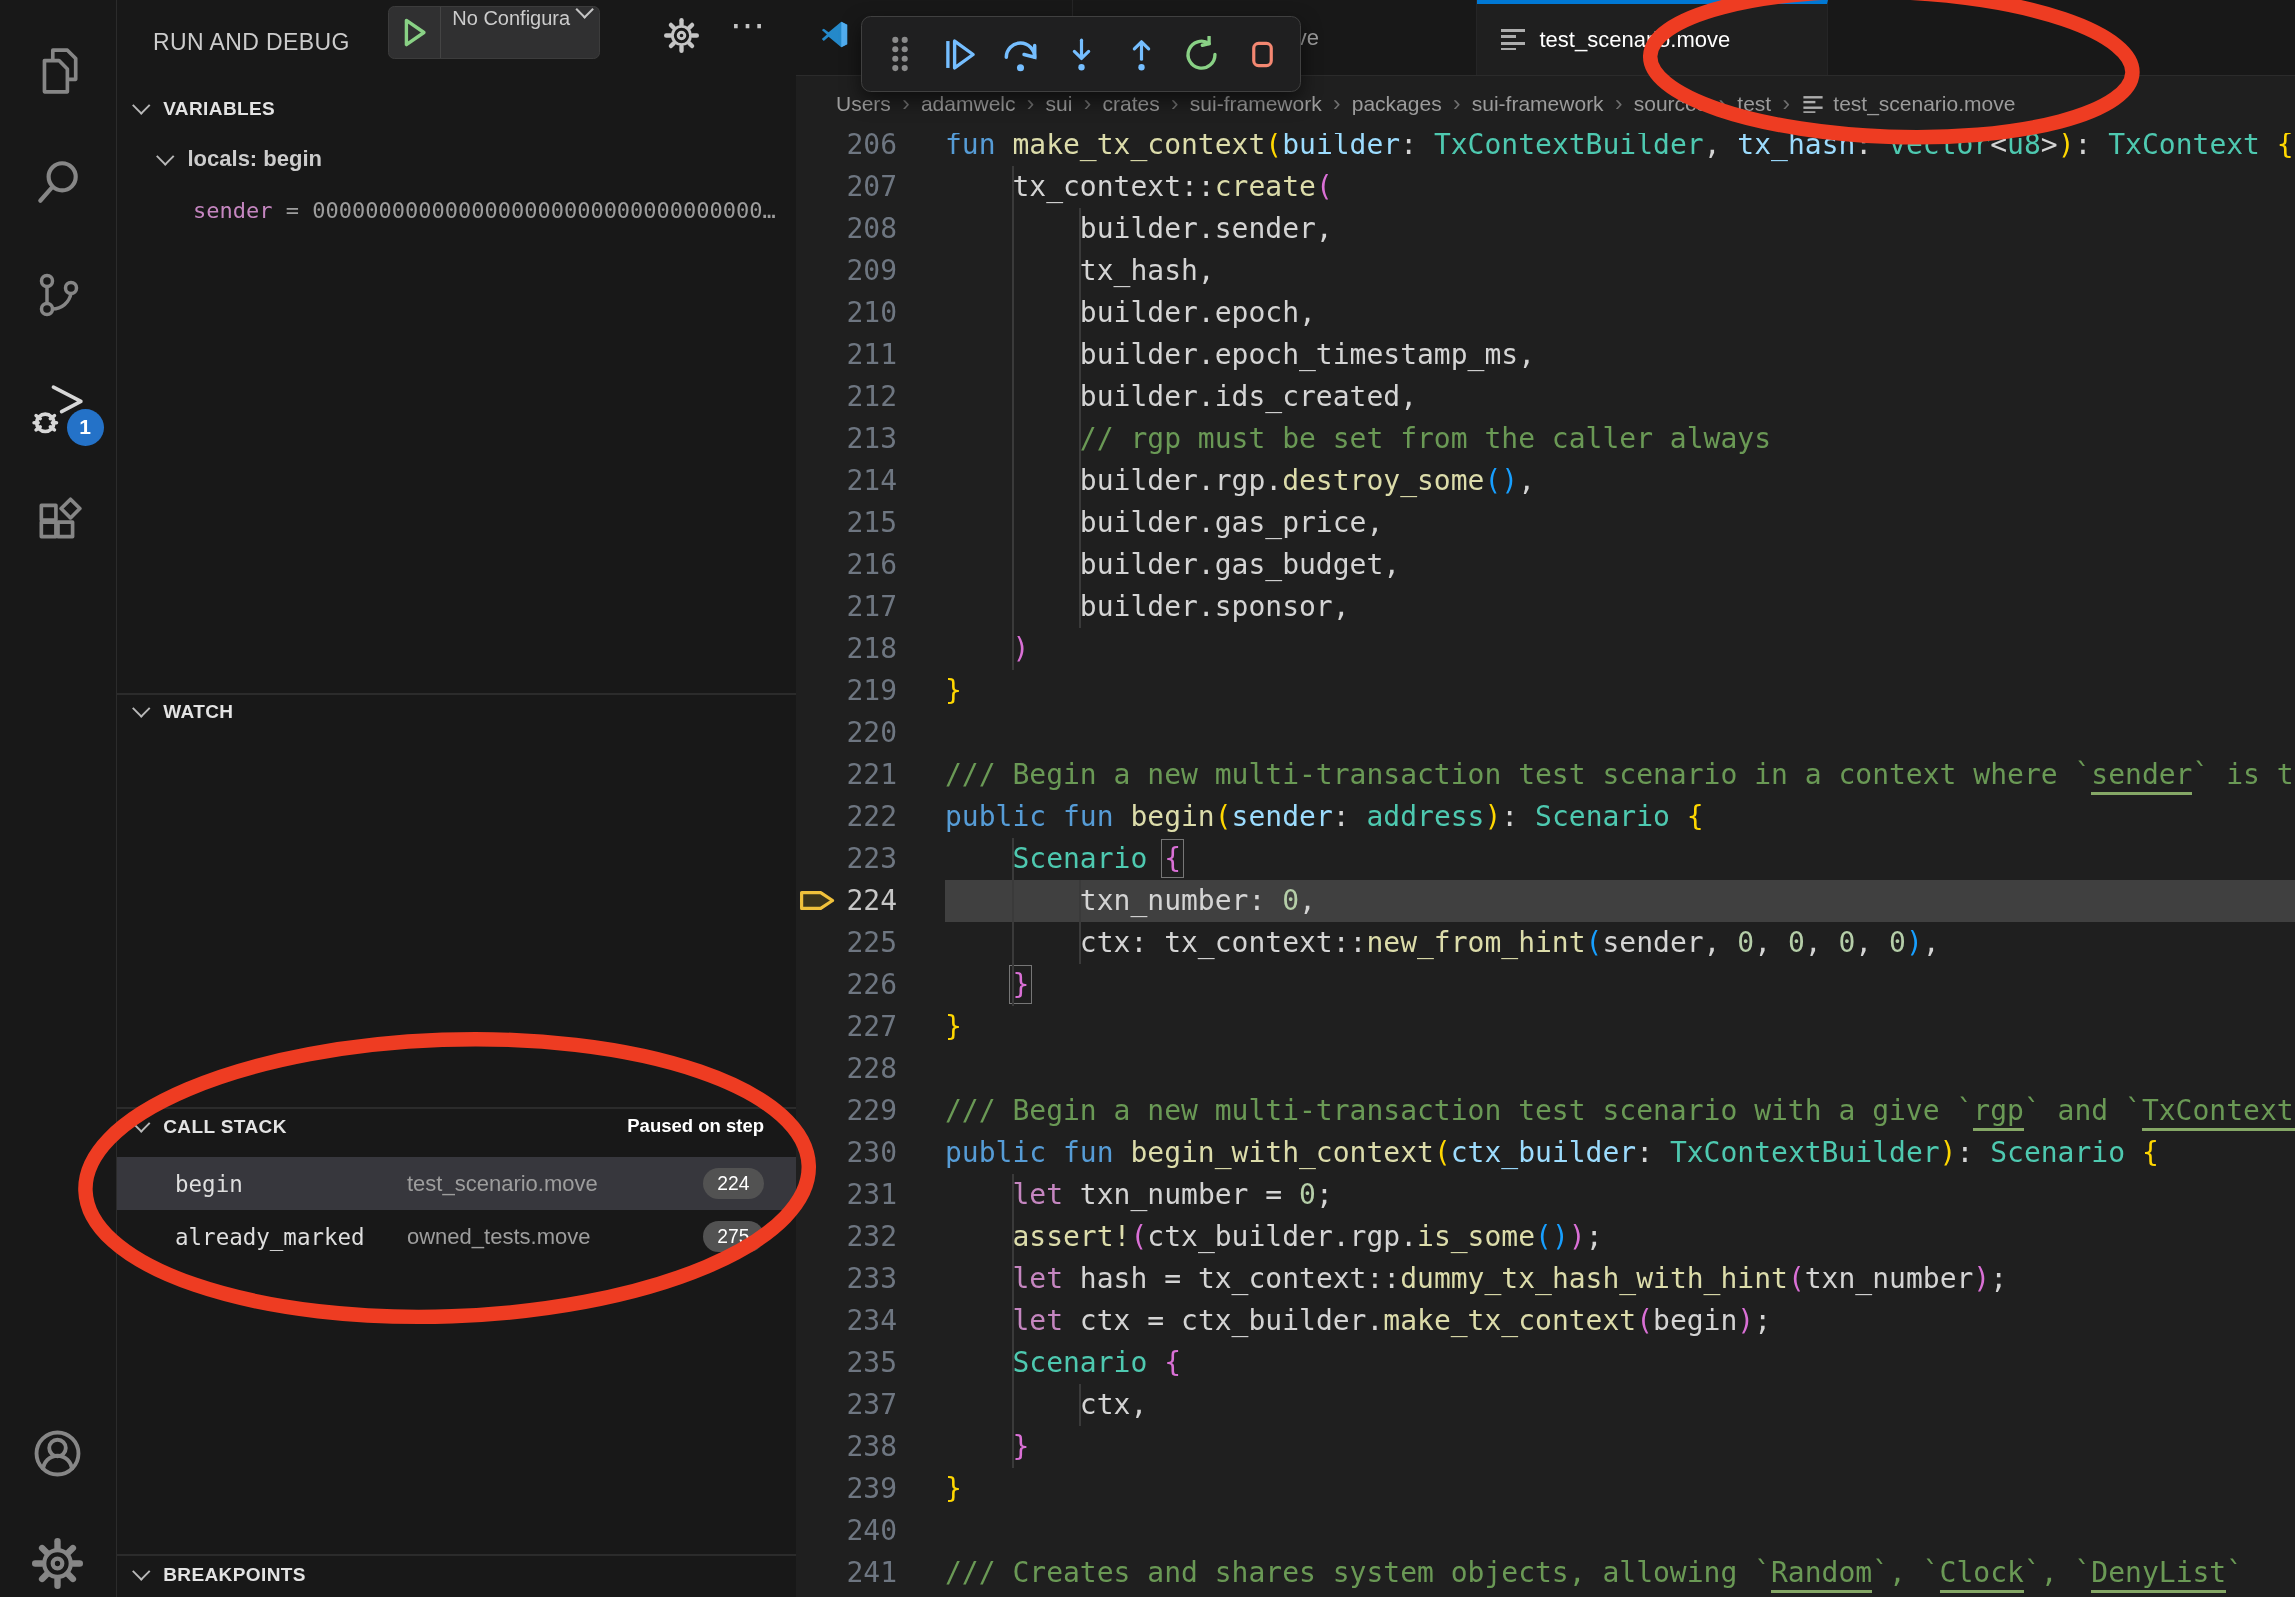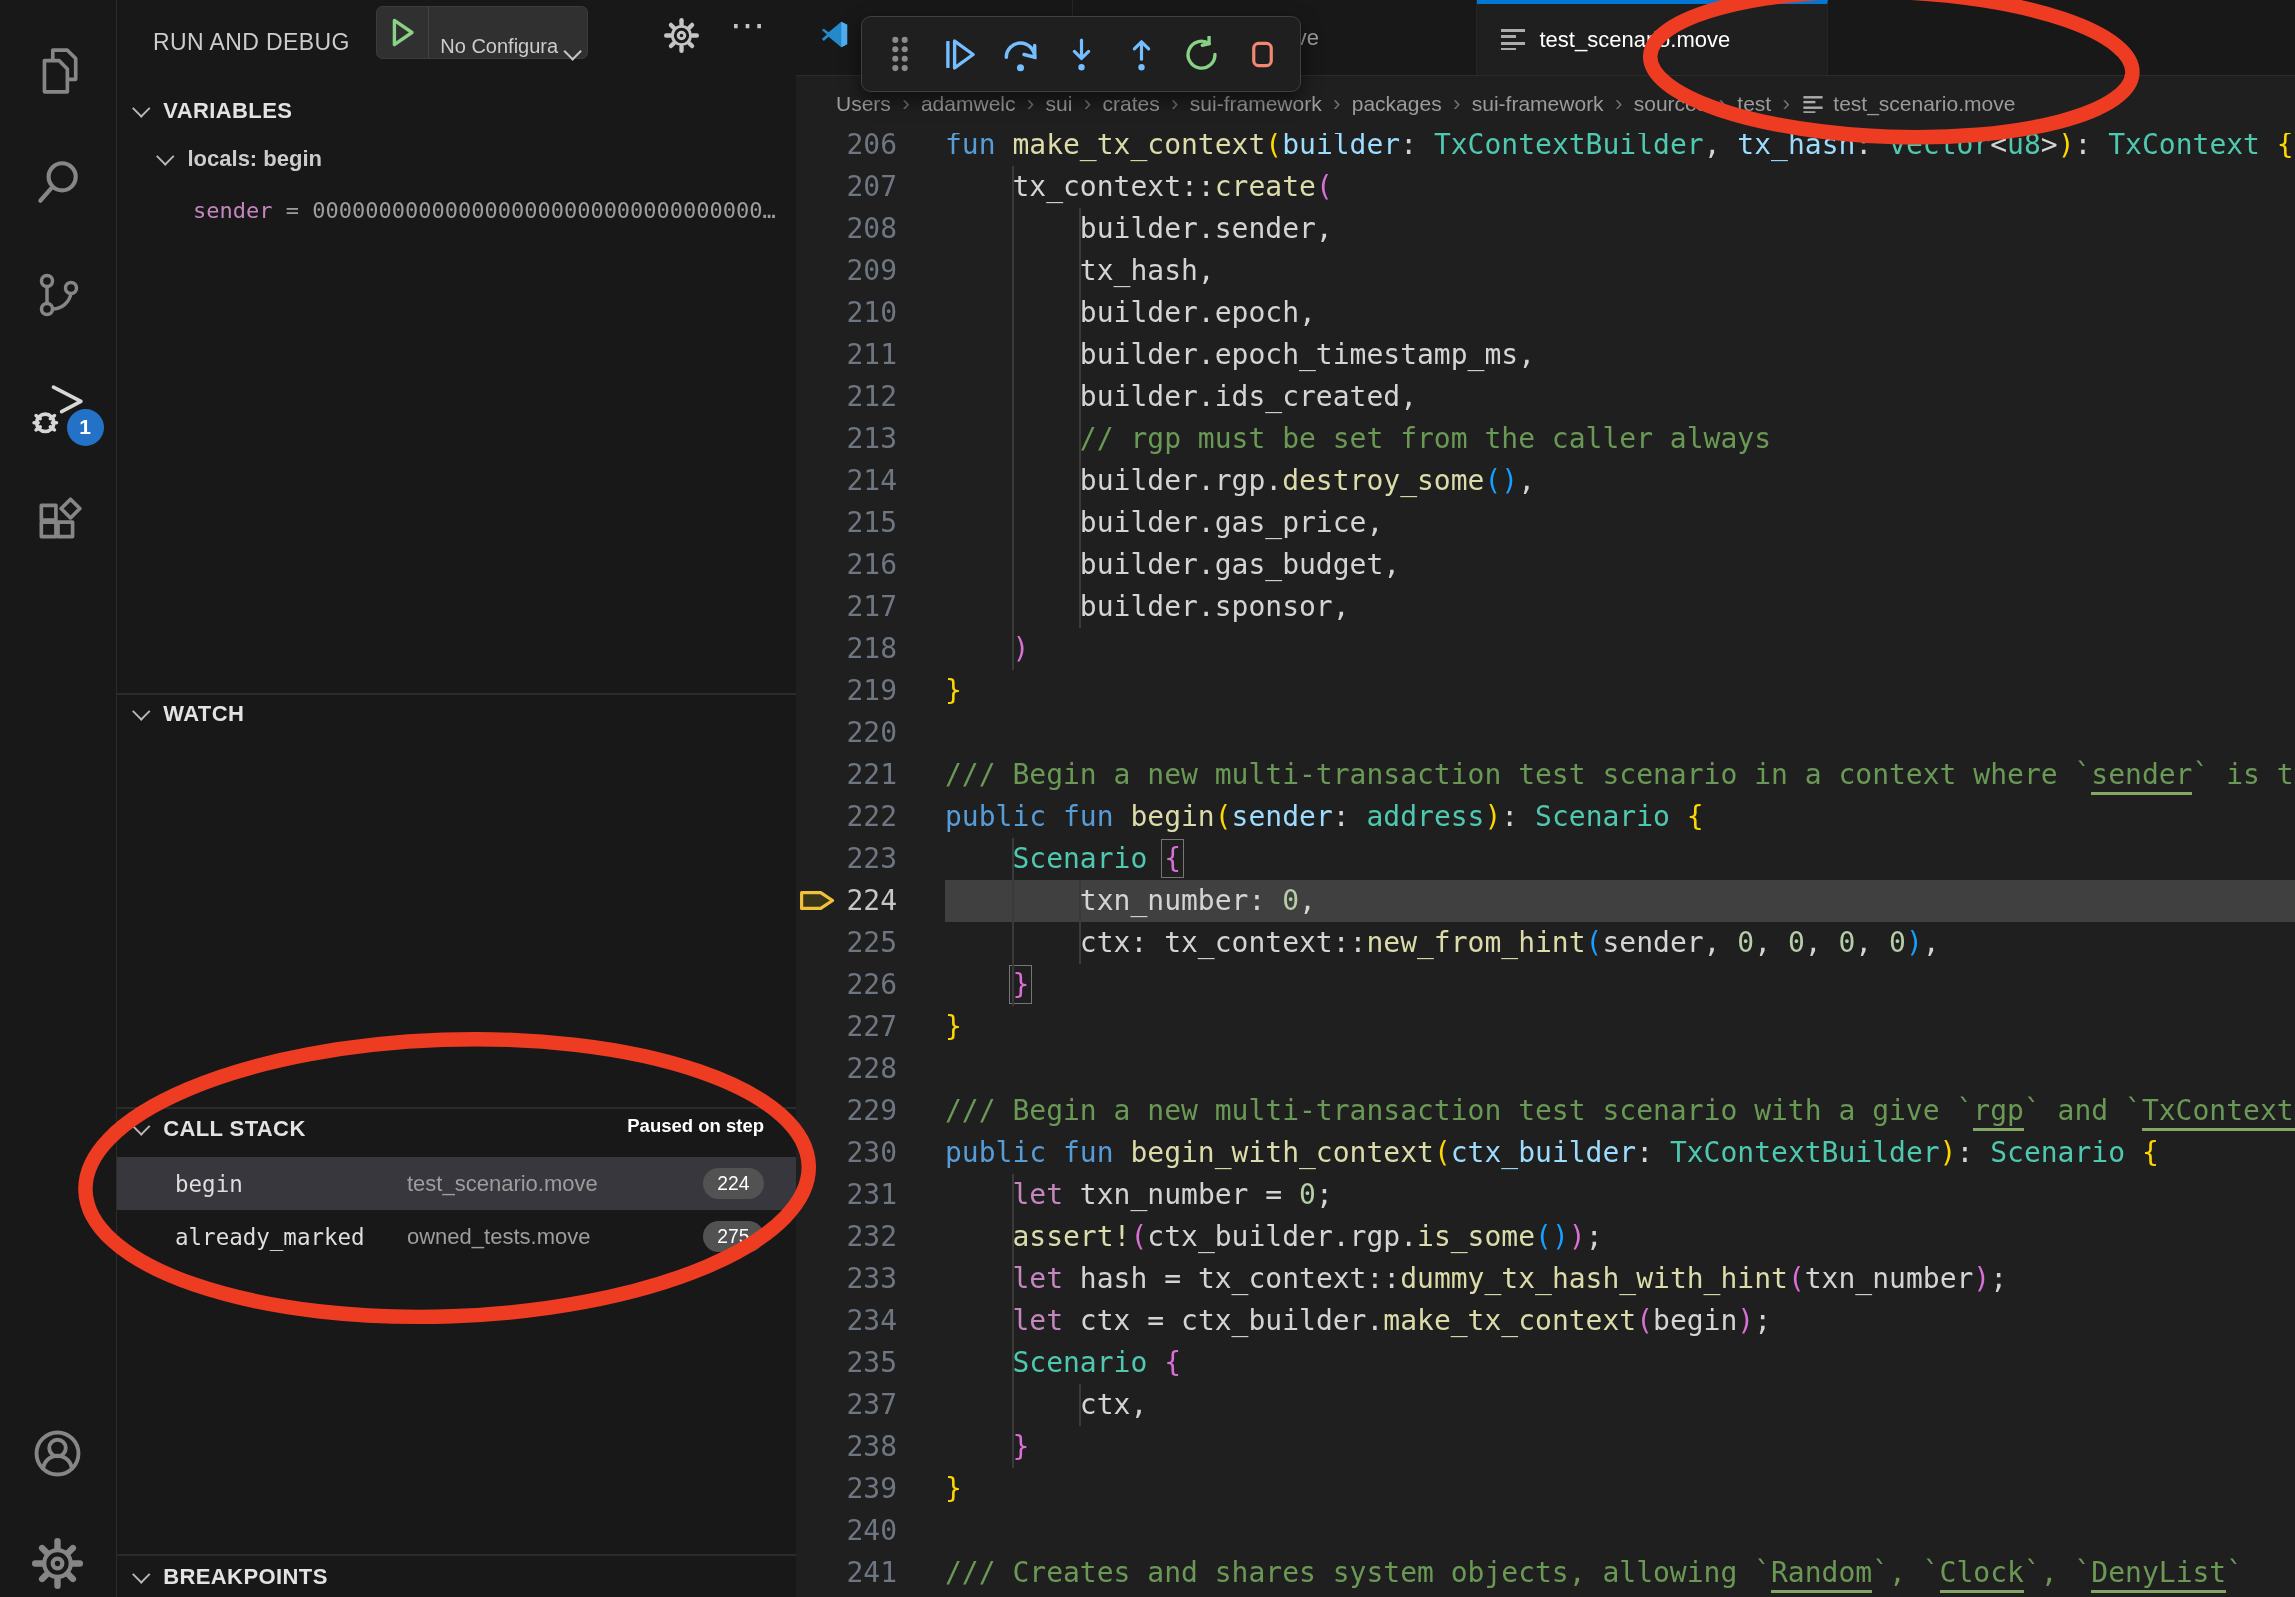--- a/index.html
+++ b/index.html
@@ -7,28 +7,28 @@
           font-family:"Liberation Sans",sans-serif;color:#cccccc;}
   
   .activitybar{position:absolute;left:0;top:0;width:117px;height:100%;background:#181818;border-right:1.6px solid #2b2b2b;box-sizing:border-box;}
   .act-item{position:absolute;left:0;width:115px;height:88px;display:flex;align-items:center;justify-content:center;color:#868686;}
   .act-item.active{color:#d7d7d7;}
   .act-badge{position:absolute;right:11.3px;bottom:6.4px;width:37px;height:37px;border-radius:50%;background:#2472c8;color:#fff;
              font-size:21px;font-weight:bold;display:flex;align-items:center;justify-content:center;}
   
   .sidebar{position:absolute;left:117px;top:0;width:680px;height:100%;background:#181818;border-right:1.6px solid #2b2b2b;box-sizing:border-box;}
   .sb-title{position:absolute;left:36px;top:29px;font-size:23px;color:#cccccc;letter-spacing:0.4px;}
-  .run-group{position:absolute;left:259px;top:6.4px;height:51px;background:#303031;border:0.8px solid #3c3c3c;border-radius:6.4px;display:flex;align-items:flex-end;}
+  .run-group{position:absolute;left:271px;top:6.4px;height:51px;background:#303031;border:0.8px solid #3c3c3c;border-radius:6.4px;display:flex;align-items:flex-start;}
   .run-play{width:51px;height:100%;display:flex;align-items:center;justify-content:center;border-right:0.8px solid #444;}
   .run-label{padding:0 8px 0 11.3px;font-size:20px;color:#cccccc;max-width:161px;white-space:nowrap;overflow:hidden;}
   .chev{display:inline-block;width:11.3px;height:11.3px;border-right:2.4px solid #c5c5c5;border-bottom:2.4px solid #c5c5c5;transform:rotate(45deg);margin:-4.8px 8px 0 0;}
   .sb-gear{position:absolute;left:547px;top:17.7px;color:#c5c5c5;}
   .sb-dots{position:absolute;left:613px;top:4.8px;color:#c5c5c5;font-size:35px;letter-spacing:1.6px;}
   .twisty{display:inline-block;width:10.5px;height:10.5px;border-right:2px solid #b8b8b8;border-bottom:2px solid #b8b8b8;transform:rotate(45deg);margin-right:16px;vertical-align:3.2px;}
-  .sec-head{position:absolute;left:17.7px;font-size:22px;font-weight:bold;color:#e3e3e3;letter-spacing:0.4px;}
+  .sec-head{position:absolute;left:17.7px;font-size:19px;font-weight:bold;color:#e3e3e3;letter-spacing:0.4px;}
   .divider{position:absolute;left:0;width:100%;height:1.6px;background:#2b2b2b;}
   .tree-row{position:absolute;font-size:22px;color:#cccccc;white-space:nowrap;}
   .mono{font-family:"DejaVu Sans Mono",monospace;}
   .var-name{color:#c586c0;}
   .var-val{color:#9d9d9d;}
   .cs-status{position:absolute;right:32px;top:1115px;font-size:18.5px;font-weight:bold;color:#fff;}
   .cs-rows{position:absolute;left:0;top:1157px;width:100%;}
   .cs-row{height:53px;display:flex;align-items:center;padding-left:58px;box-sizing:border-box;}
   .cs-row.sel{background:#37373d;}
   .cs-name{font-family:"DejaVu Sans Mono",monospace;font-size:22.5px;color:#dedede;width:232px;white-space:nowrap;}

